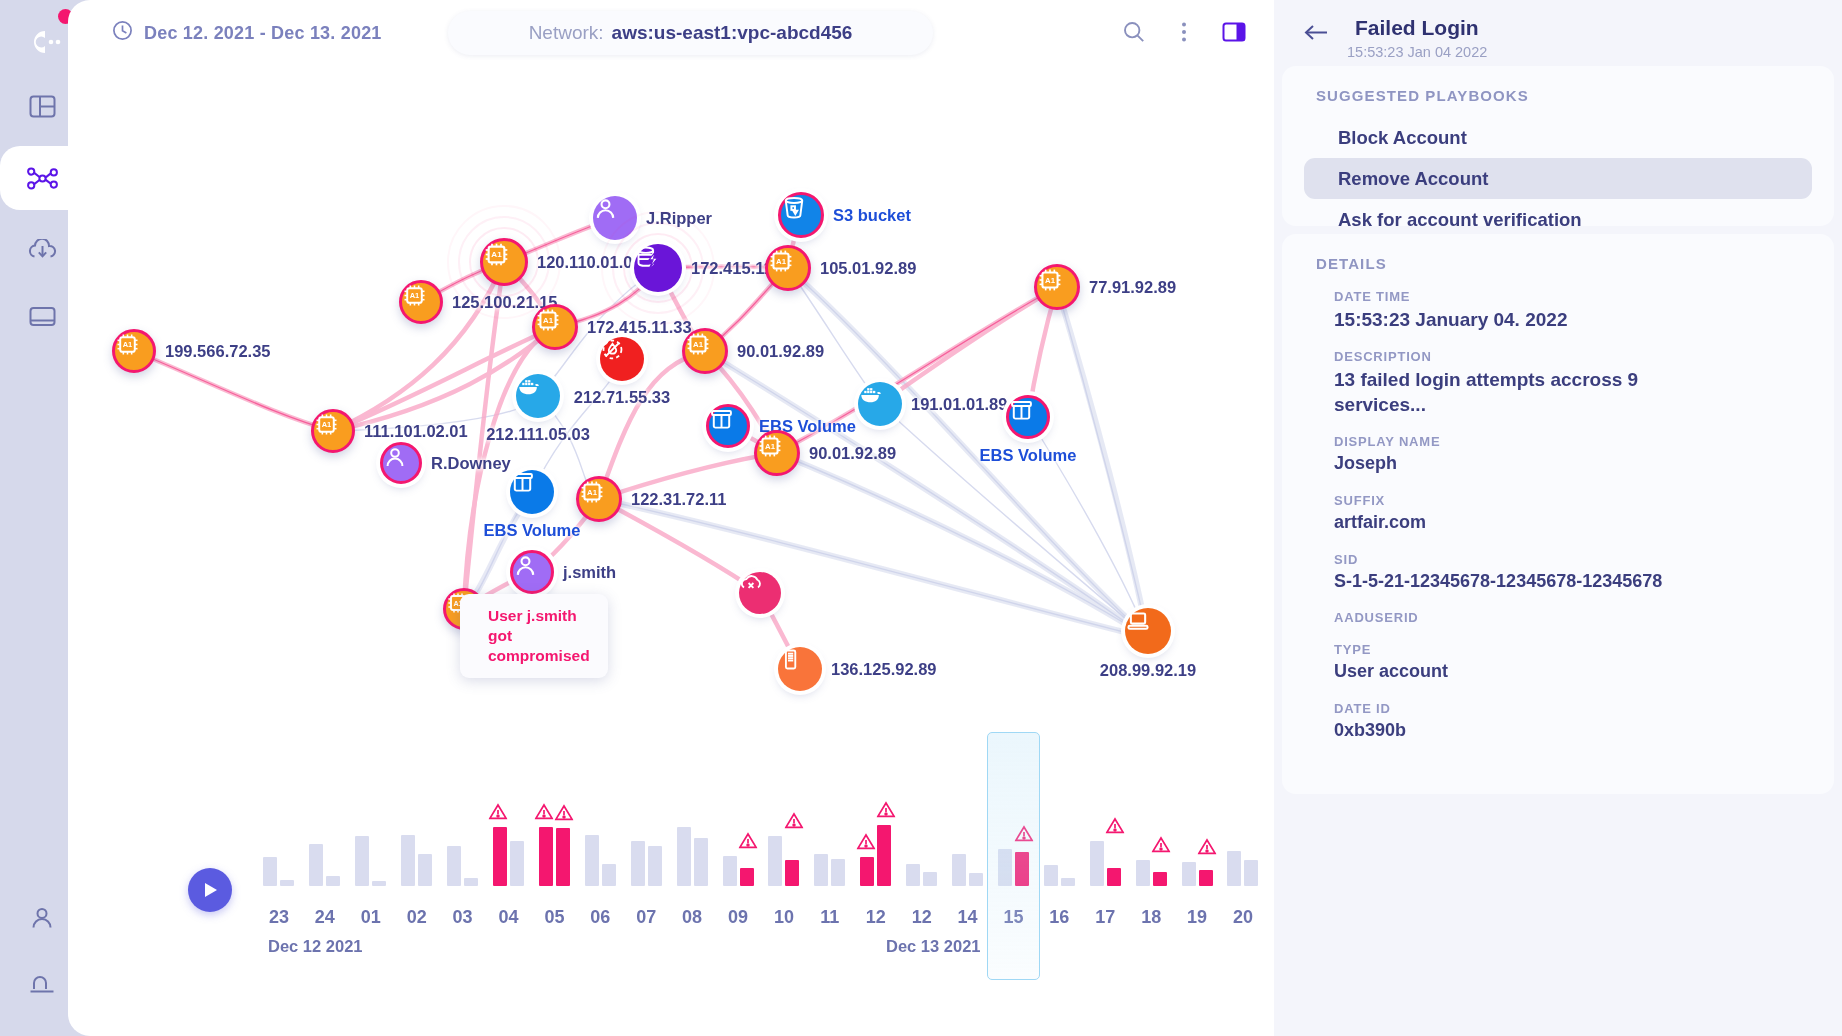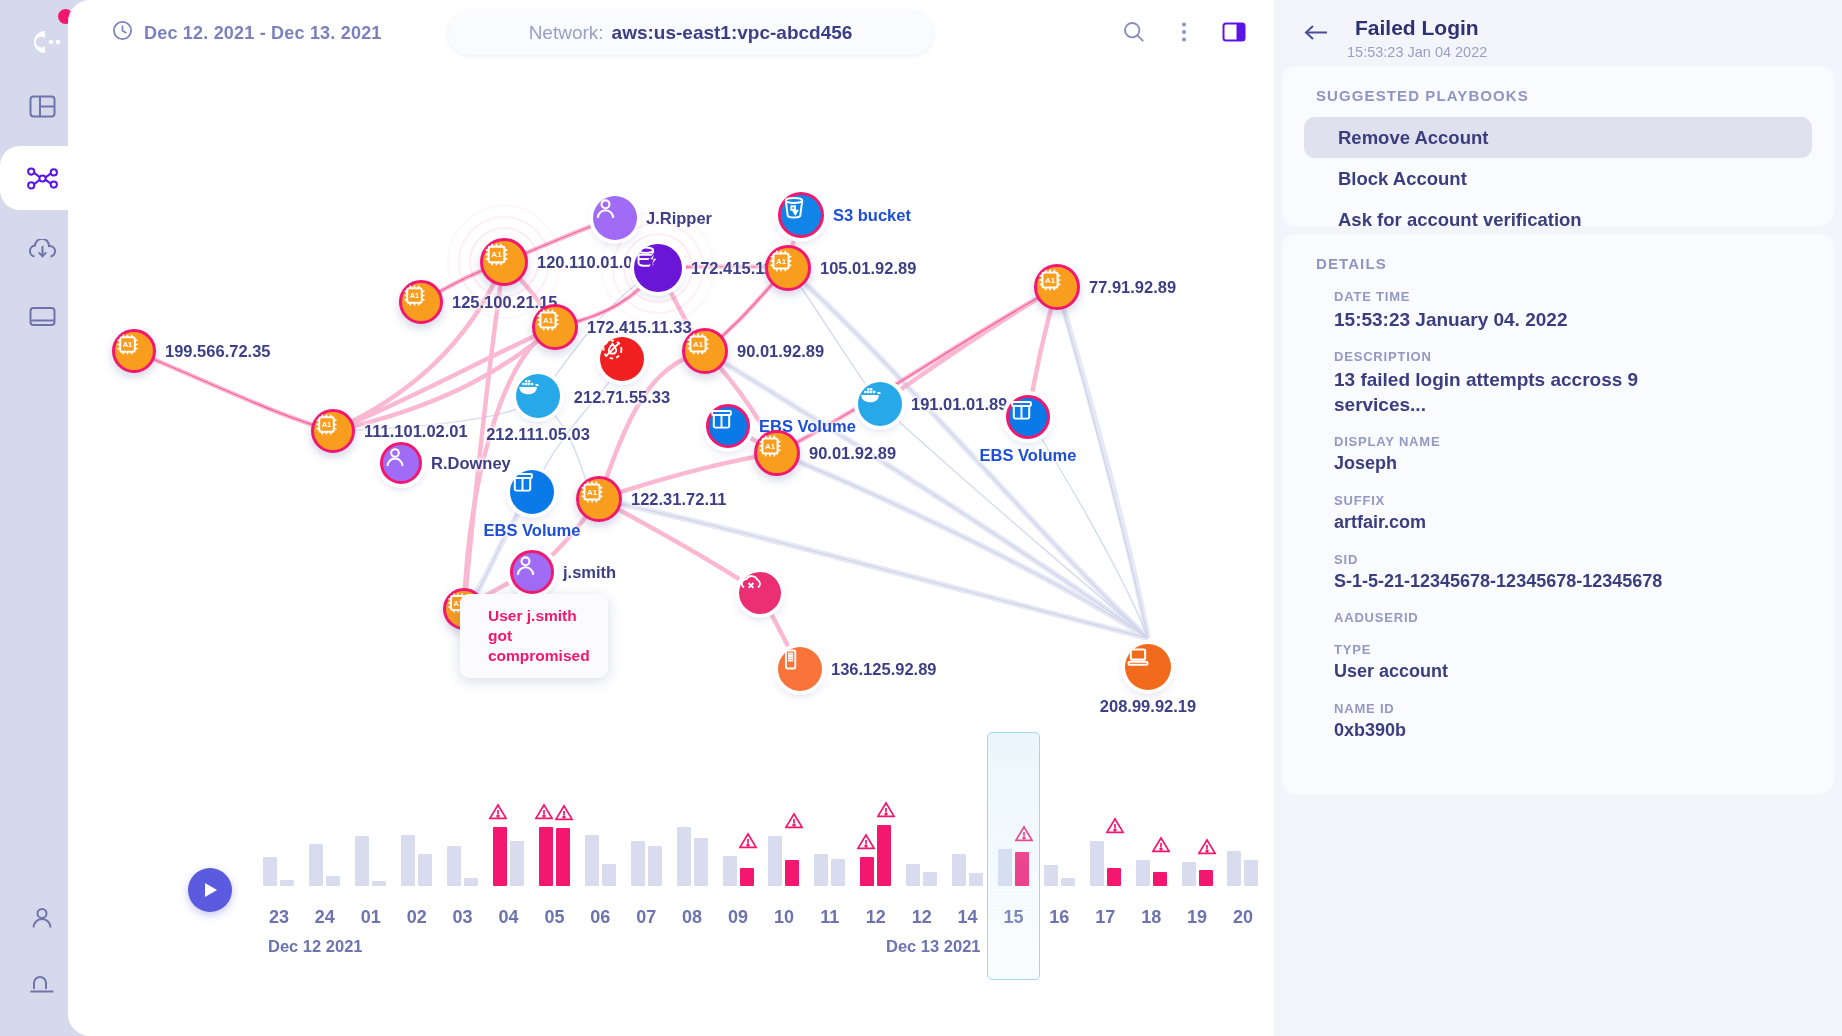--- a/index.html
+++ b/index.html
@@ -739,21 +739,21 @@
           <svg width="25" height="25" viewBox="0 0 24 24" fill="none" stroke="#fff" stroke-width="1.8">
       <rect x="7.6" y="3.4" width="9" height="17.2" rx="1.4"></rect>
       <line x1="9.6" y1="6.4" x2="14.6" y2="6.4"></line>
             <line x1="9.6" y1="8.6" x2="14.6" y2="8.6"></line>
       <line x1="9.6" y1="10.8" x2="14.6" y2="10.8"></line>
             <line x1="9.6" y1="13" x2="14.6" y2="13"></line>
           </svg>
         </span>
         <span class="nlabel">136.125.92.89</span>
       </div>
-      <div class="node" style="left: 1080px; top: 601px;">
+      <div class="node" style="left: 1080px; top: 565px;">
         <span class="circ" style="width:46px;height:46px;background:#f26a1b;box-shadow:0 0 0 4px #fff,0 4px 10px rgba(90,100,160,.28);">
           <svg width="26" height="26" viewBox="0 0 24 24" fill="none" stroke="#fff" stroke-width="1.9">
       <rect x="5.4" y="5" width="13.2" height="9.4" rx="1.3"></rect>
       <rect x="3.2" y="16.4" width="17.6" height="2.8" rx="1.2"></rect>
           </svg>
         </span>
         <span class="nlabel below">208.99.92.19</span>
       </div>
       <div id="tooltip" style="left: 392px; top: 528px;">User j.smith got compromised</div>
     </div>
@@ -949,22 +949,22 @@
     </span>
     <div>
       <div id="ptitle">Failed Login</div>
       <div id="psub">15:53:23 Jan 04 2022</div>
     </div>
   </div>
 
   <div class="card" id="card-playbooks">
     <div class="card-title">SUGGESTED PLAYBOOKS</div>
     <div id="pblist">
+        <div class="pb">Block Account</div>
         <div class="pb sel">Remove Account</div>
-        <div class="pb">Block Account</div>
         <div class="pb">Ask for account verification</div>
       </div>
   </div>
 
   <div class="card" id="card-details">
     <div class="card-title">DETAILS</div>
     <div id="dlist">
         <div class="dfield">
           <div class="dlabel">DATE  TIME</div>
           <div class="dval big">15:53:23 January 04. 2022</div>
@@ -986,18 +986,18 @@
           <div class="dval">S-1-5-21-12345678-12345678-12345678</div>
         </div>
         <div class="dfield">
           <div class="dlabel">AADUSERID</div>
         </div>
         <div class="dfield">
           <div class="dlabel">TYPE</div>
           <div class="dval">User account</div>
         </div>
         <div class="dfield">
-          <div class="dlabel">NAME ID</div>
+          <div class="dlabel">DATE ID</div>
           <div class="dval">0xb390b</div>
         </div>
       </div>
   </div>
 </div>
 
 </body></html>

